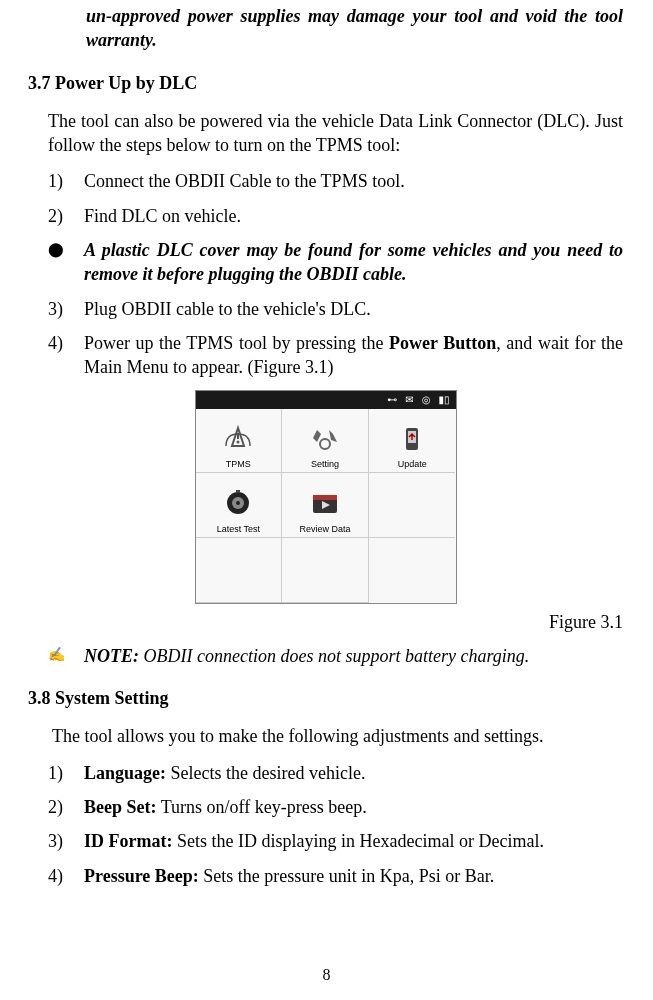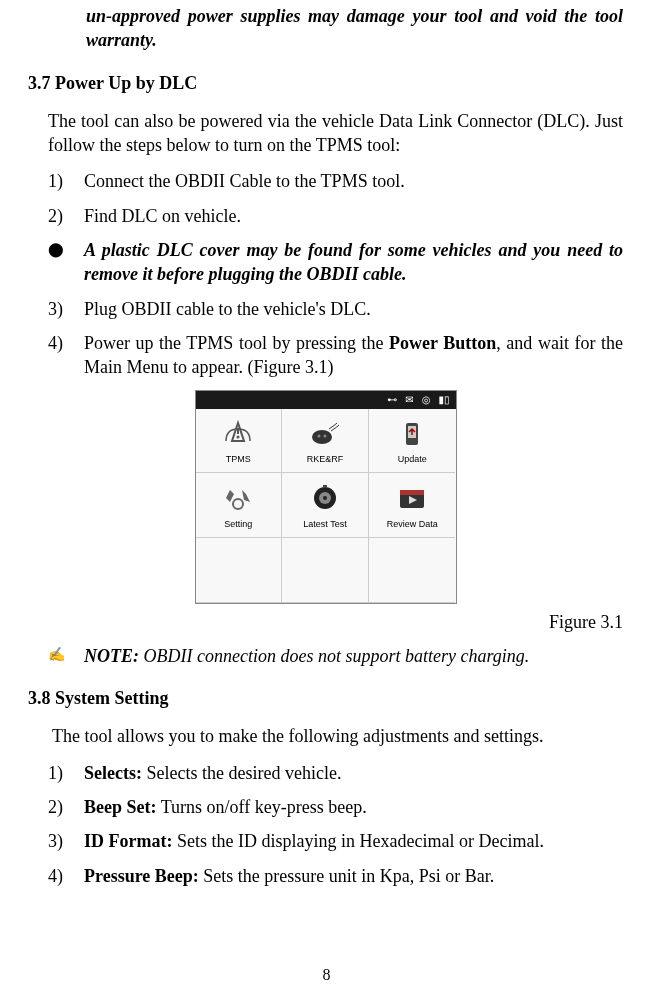--- a/index.html
+++ b/index.html
@@ -91,21 +91,21 @@
       display: grid;
       grid-template-columns: repeat(3, 1fr);
       grid-template-rows: repeat(3, 1fr);
     }
     .icon-cell {
       border-right: 1px solid #ccc;
       border-bottom: 1px solid #ccc;
       display: flex;
       flex-direction: column;
       align-items: center;
-      justify-content: center;
+      justify-content: flex-end;
       font-family: Arial, sans-serif;
       font-size: 9px;
       gap: 2px;
       padding: 2px;
     }
     .icon-cell:nth-child(3n) { border-right: none; }
     .icon-box {
       width: 42px;
       height: 36px;
       display: flex;
@@ -201,47 +201,35 @@
             <circle cx="20" cy="20" r="1.5" fill="#555"></circle>
             <line x1="20" y1="11" x2="20" y2="17" stroke="#555" stroke-width="2"></line>
             <path d="M8 24 Q8 12 20 12 Q32 12 32 24" fill="none" stroke="#555" stroke-width="1.5"></path>
           </svg>
       </div>
       <span>TPMS</span>
     </div>
     <div class="icon-cell">
       <div class="icon-box">
         <svg width="40" height="32" viewBox="0 0 40 32">
-            <ellipse cx="17" cy="20" rx="10" ry="7" fill="#333"></ellipse>
-            <circle cx="14" cy="19" r="1.5" fill="#888"></circle>
-            <circle cx="20" cy="19" r="1.5" fill="#888"></circle>
-            <path d="M24 12 Q30 8 32 6" stroke="#333" stroke-width="1" fill="none"></path>
-            <path d="M26 14 Q32 10 34 8" stroke="#333" stroke-width="1" fill="none"></path>
-          </svg>
-      </div>
-      <span>RKE&amp;RF</span>
+            <path d="M12 8 L16 12 L12 20 L8 16 Z M24 8 L28 12 L32 20 L26 18 Z" fill="#666"></path>
+            <circle cx="20" cy="22" r="5" fill="none" stroke="#666" stroke-width="2"></circle>
+          </svg>
+      </div>
+      <span>Setting</span>
     </div>
     <div class="icon-cell">
       <div class="icon-box">
         <svg width="40" height="32" viewBox="0 0 40 32">
             <rect x="14" y="6" width="12" height="22" rx="2" fill="#444"></rect>
             <rect x="16" y="9" width="8" height="12" fill="#ccc"></rect>
             <path d="M20 12 L20 18 M17 15 L20 12 L23 15" stroke="#a00" stroke-width="1.5" fill="none"></path>
           </svg>
       </div>
       <span>Update</span>
-    </div>
-    <div class="icon-cell">
-      <div class="icon-box">
-        <svg width="40" height="32" viewBox="0 0 40 32">
-            <path d="M12 8 L16 12 L12 20 L8 16 Z M24 8 L28 12 L32 20 L26 18 Z" fill="#666"></path>
-            <circle cx="20" cy="22" r="5" fill="none" stroke="#666" stroke-width="2"></circle>
-          </svg>
-      </div>
-      <span>Setting</span>
     </div>
     <div class="icon-cell">
       <div class="icon-box">
         <svg width="40" height="32" viewBox="0 0 40 32">
             <circle cx="20" cy="16" r="11" fill="#222"></circle>
             <circle cx="20" cy="16" r="6" fill="#888"></circle>
             <circle cx="20" cy="16" r="2" fill="#222"></circle>
             <rect x="18" y="3" width="4" height="3" fill="#444"></rect>
           </svg>
       </div>
@@ -273,21 +261,21 @@
 </div>
 
 <h2>3.8 System Setting</h2>
 
 <p class="setting-intro">The tool allows you to make the following adjustments and settings.</p>
 
 <div class="steps">
   <div class="step">
     <span class="step-num">1)</span>
     <span class="step-text">
-      <span class="bold">Selects:</span><span> Selects the desired vehicle.</span>
+      <span class="bold">Language:</span><span> Selects the desired vehicle.</span>
     </span>
   </div>
   <div class="step">
     <span class="step-num">2)</span>
     <span class="step-text">
       <span class="bold">Beep Set:</span><span> Turns on/off key-press beep.</span>
     </span>
   </div>
   <div class="step">
     <span class="step-num">3)</span>

